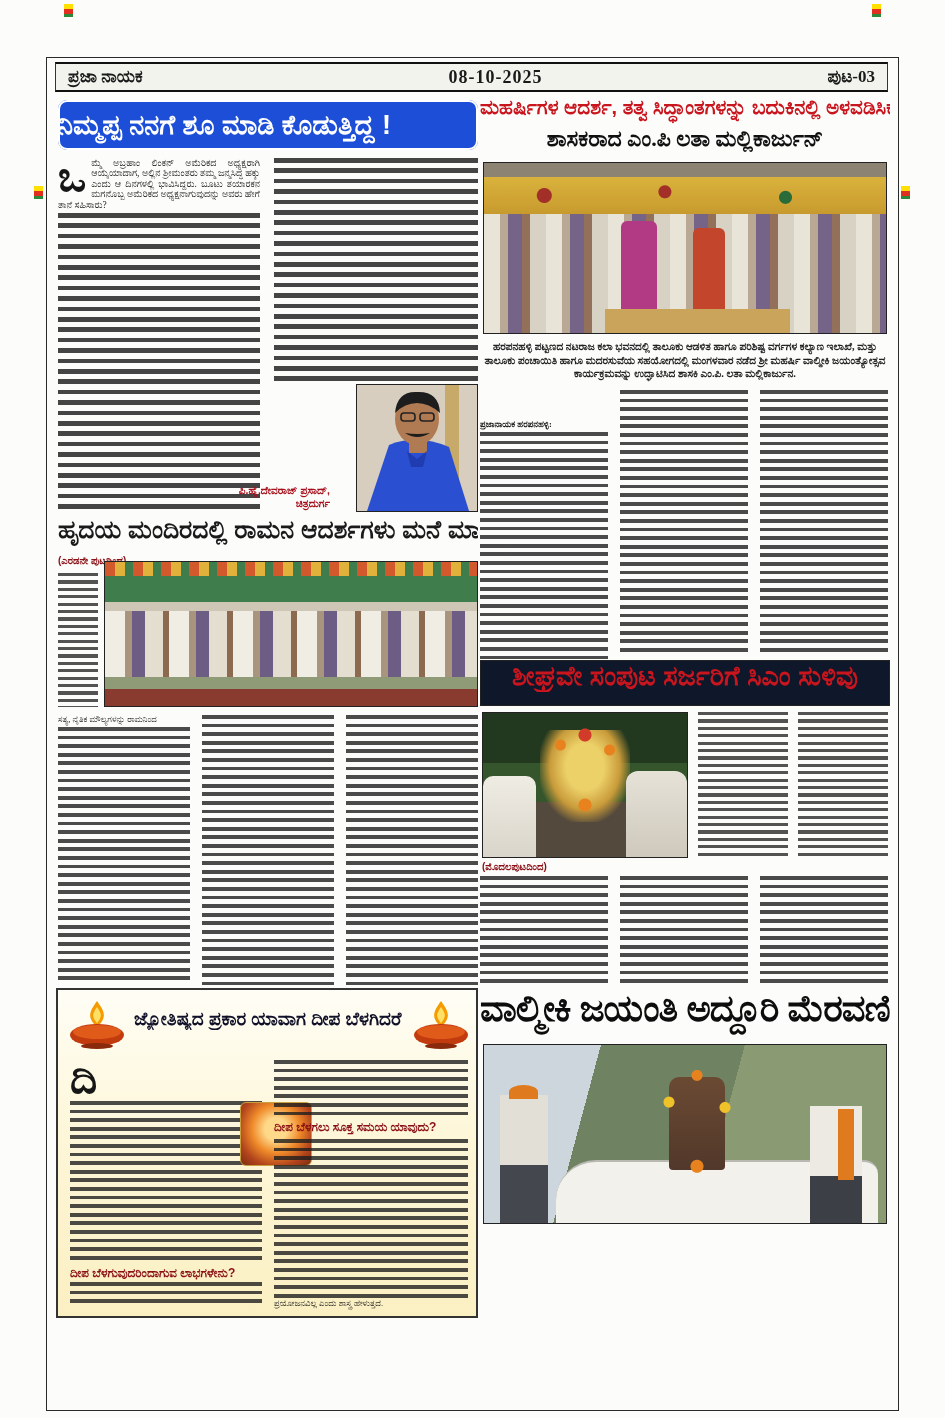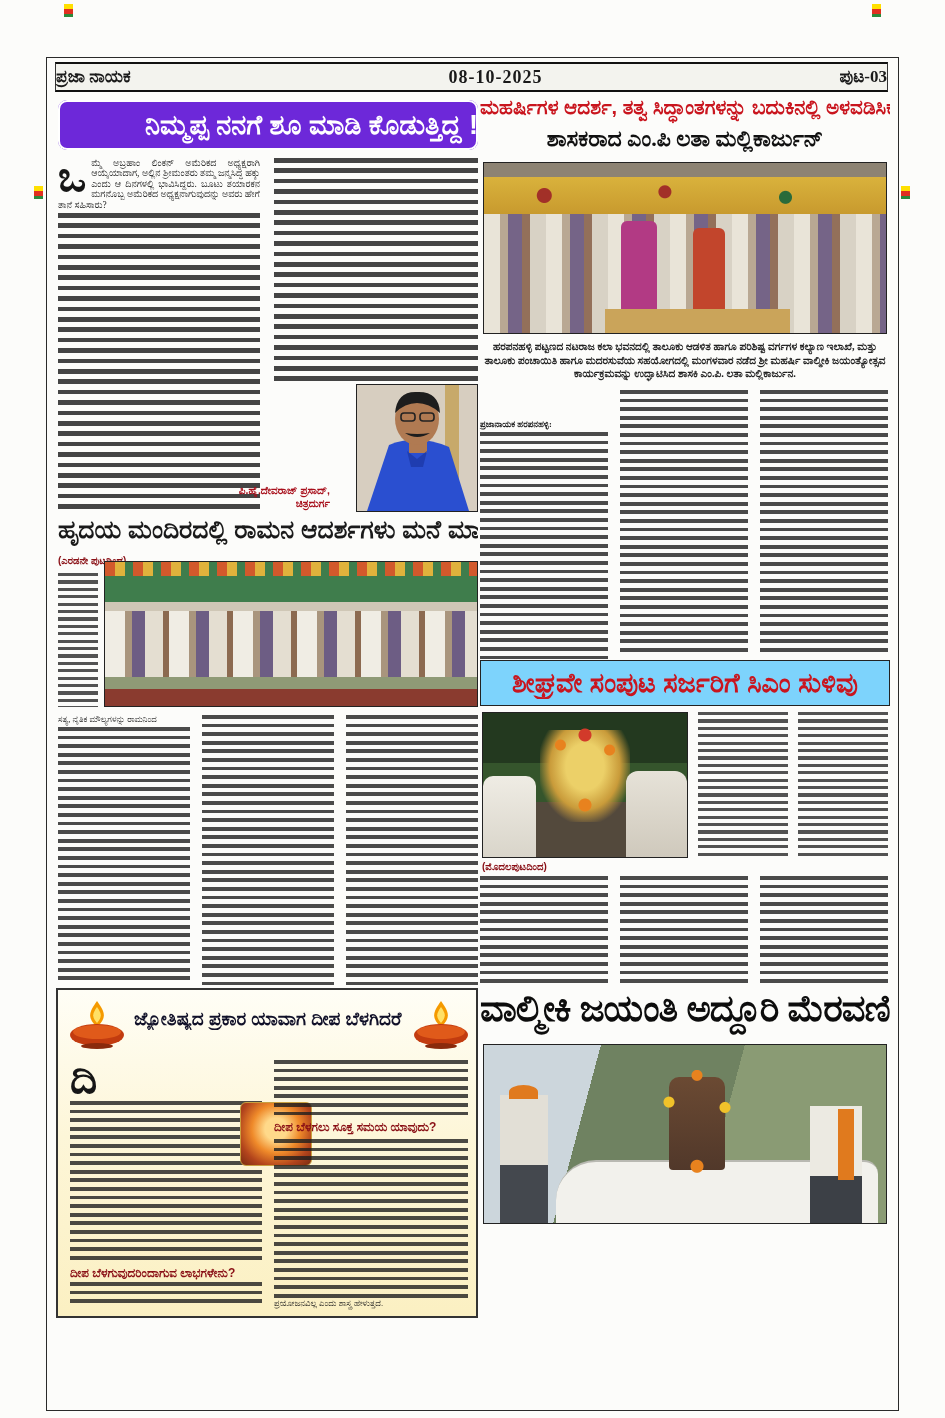--- a/index.html
+++ b/index.html
@@ -4,48 +4,48 @@
 <style>
   html,body{margin:0;padding:0;background:#e9e9e6;}
   .page{position:relative;width:945px;height:1418px;background:#fcfcfa;margin:0 auto;
         font-family:"Liberation Serif",serif;color:#1a1a1a;overflow:hidden;}
   .frame{position:absolute;left:46px;top:57px;width:851px;height:1352px;border:1px solid #2a2a2a;}
   
   .regmark{position:absolute;width:9px;height:13px;background:linear-gradient(180deg,#ffe000 0 40%,#e03020 40% 75%,#2a8a3a 75%);}
   
   .header{position:absolute;left:55px;top:62px;width:833px;height:30px;background:#f3f3ee;
           border:1px solid #333;border-top:2px solid #111;border-bottom:2px solid #111;
-          display:flex;align-items:center;justify-content:space-between;padding:0 0;box-sizing:border-box;
+          display:flex;align-items:center;justify-content:space-between;padding:0 12px;box-sizing:border-box;
           font-weight:bold;font-size:17px;}
   .header .date{position:absolute;left:50%;transform:translateX(-50%);font-size:18px;letter-spacing:1px;font-family:"Liberation Serif",serif;margin-left:24px;}
   
   .abs{position:absolute;box-sizing:border-box;}
   .greek{background-image:repeating-linear-gradient(180deg, rgba(28,28,28,.82) 0 4.6px, transparent 4.6px 10.4px);}
   .greek-sm{background-image:repeating-linear-gradient(180deg, rgba(30,30,30,.8) 0 3.8px, transparent 3.8px 8.6px);}
   .greek-xs{background-image:repeating-linear-gradient(180deg, rgba(35,35,35,.78) 0 3.2px, transparent 3.2px 7.4px);}
   .excerpt{font-size:9.5px;line-height:10.4px;text-align:justify;color:#161616;}
   .excerpt-sm{font-size:8.5px;line-height:8.8px;text-align:justify;color:#1b1b1b;}
   .colflex{display:flex;flex-direction:column;}
   .colflex .fill{flex:1 1 auto;margin-top:3px;}
   .dropcap{float:left;font-size:42px;line-height:38px;font-weight:bold;margin:0 5px 0 0;font-family:"Liberation Sans",sans-serif;}
   .photo{border:1px solid #222;overflow:hidden;position:relative;}
   
-  .a1-banner{left:0;top:0;width:420px;height:50px;background:#6d28d9;border-radius:9px;
-             display:flex;align-items:center;justify-content:flex-end;color:#fff;
+  .a1-banner{left:0;top:0;width:420px;height:50px;background:#1d4ed8;border-radius:9px;
+             display:flex;align-items:center;justify-content:flex-start;color:#fff;
              font-family:"Liberation Sans",sans-serif;font-weight:bold;font-size:27px;white-space:nowrap;overflow:hidden;
              box-shadow:0 0 0 2px #fff inset;}
   .byline{color:#a8101c;font-weight:bold;font-size:10.5px;line-height:13px;text-align:right;font-family:"Liberation Sans",sans-serif;margin-top:28px;}
   
   .red-head{color:#c9151e;font-family:"Liberation Sans",sans-serif;font-weight:bold;text-align:center;
             white-space:nowrap;overflow:hidden;}
   .black-subhead{color:#111;font-weight:bold;text-align:center;white-space:nowrap;overflow:hidden;font-family:"Liberation Serif",serif;}
   .caption{font-size:10.5px;line-height:13.5px;font-weight:bold;text-align:center;color:#222;}
   .dateline{font-weight:bold;}
   
-  .yellow-banner{background:#7dd3fc;border:1px solid #222;display:flex;align-items:center;justify-content:center;}
+  .yellow-banner{background:#0f172a;border:1px solid #222;display:flex;align-items:flex-start;justify-content:center;}
   .yellow-banner .txt{color:#c9151e;font-family:"Liberation Sans",sans-serif;font-weight:bold;font-size:27px;white-space:nowrap;overflow:hidden;}
   .cont-note{color:#8a1016;font-weight:bold;font-size:10px;font-family:"Liberation Sans",sans-serif;}
   
   .astro{border:2px solid #333;background:linear-gradient(180deg,#fffef6 0%,#fdf6d8 45%,#fbf0c2 100%);}
   .astro-head{font-size:18.5px;font-weight:bold;text-align:center;color:#101028;
               font-family:"Liberation Sans",sans-serif;white-space:nowrap;overflow:hidden;}
   .red-subhead{color:#8a1016;font-weight:bold;font-size:12px;margin:4px 0 2px 0;font-family:"Liberation Sans",sans-serif;}
   
   .big-head{font-family:"Liberation Sans",sans-serif;font-weight:bold;font-size:37px;color:#0d0d0d;
             text-align:center;white-space:nowrap;overflow:hidden;letter-spacing:-1px;}

